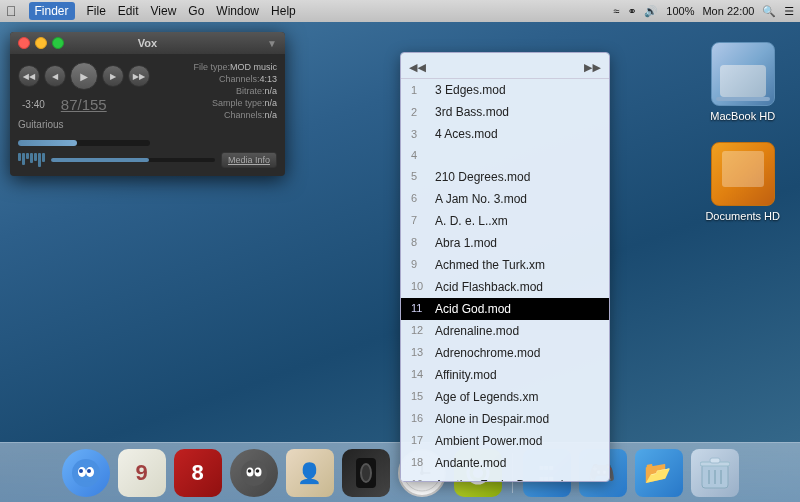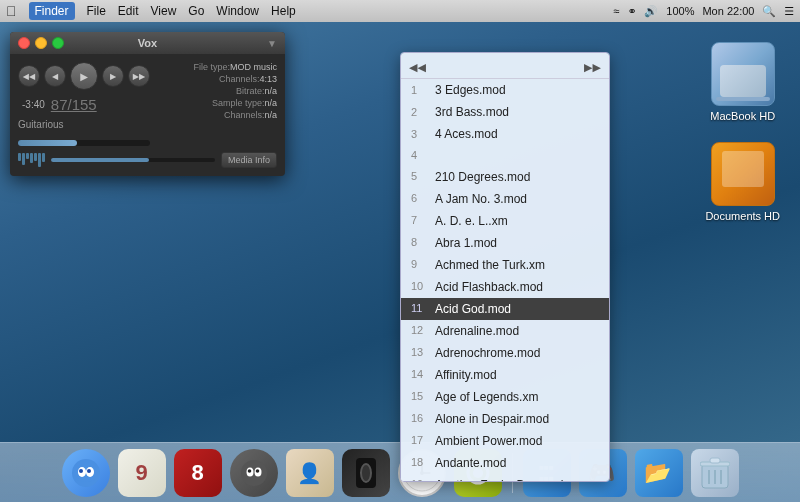--- a/index.html
+++ b/index.html
@@ -285,20 +285,21 @@
       width: 60%;
     }
     .media-info-btn {
       font-size: 9px;
       color: #aaa;
       background: linear-gradient(to bottom, #555 0%, #3a3a3a 100%);
       border: 1px solid #333;
       border-radius: 3px;
       padding: 2px 6px;
       cursor: pointer;
+      text-decoration: underline;
     }
 
     
     .playlist-dropdown {
       position: absolute;
       top: 30px;
       left: 400px;
       width: 210px;
       background: rgba(230, 240, 250, 0.97);
       border: 1px solid #aac;
@@ -323,21 +324,21 @@
     .playlist-item {
       display: flex;
       align-items: center;
       padding: 2px 10px;
       font-size: 12px;
       color: #222;
       cursor: pointer;
       line-height: 1.5;
     }
     .playlist-item.selected {
-      background: #404040;
+      background: #000000;
       color: white;
     }
     .playlist-num {
       min-width: 24px;
       color: #888;
       font-size: 11px;
     }
     .playlist-item.selected .playlist-num {
       color: #cce;
     }
@@ -433,21 +434,21 @@
     <div class="vox-body">
       <div class="vox-top">
         <div class="vox-controls">
           <div class="transport-row">
             <div class="t-btn">◀◀</div>
             <div class="t-btn">◀</div>
             <div class="t-btn play">▶</div>
             <div class="t-btn">▶</div>
             <div class="t-btn">▶▶</div>
           </div>
-          <div style="display:flex; align-items:center; gap:6px;">
+          <div style="display:flex; align-items:center; gap:16px;">
             <span class="time-display">-3:40</span>
             <span style="font-size:15px; color:#777;text-decoration:underline;">87/155</span>
           </div>
           <div class="track-title-row">Guitarious</div>
           <div class="progress-bar-container">
             <div class="progress-bar-fill"></div>
           </div>
         </div>
         <div class="vox-info">
           <div class="info-row">

